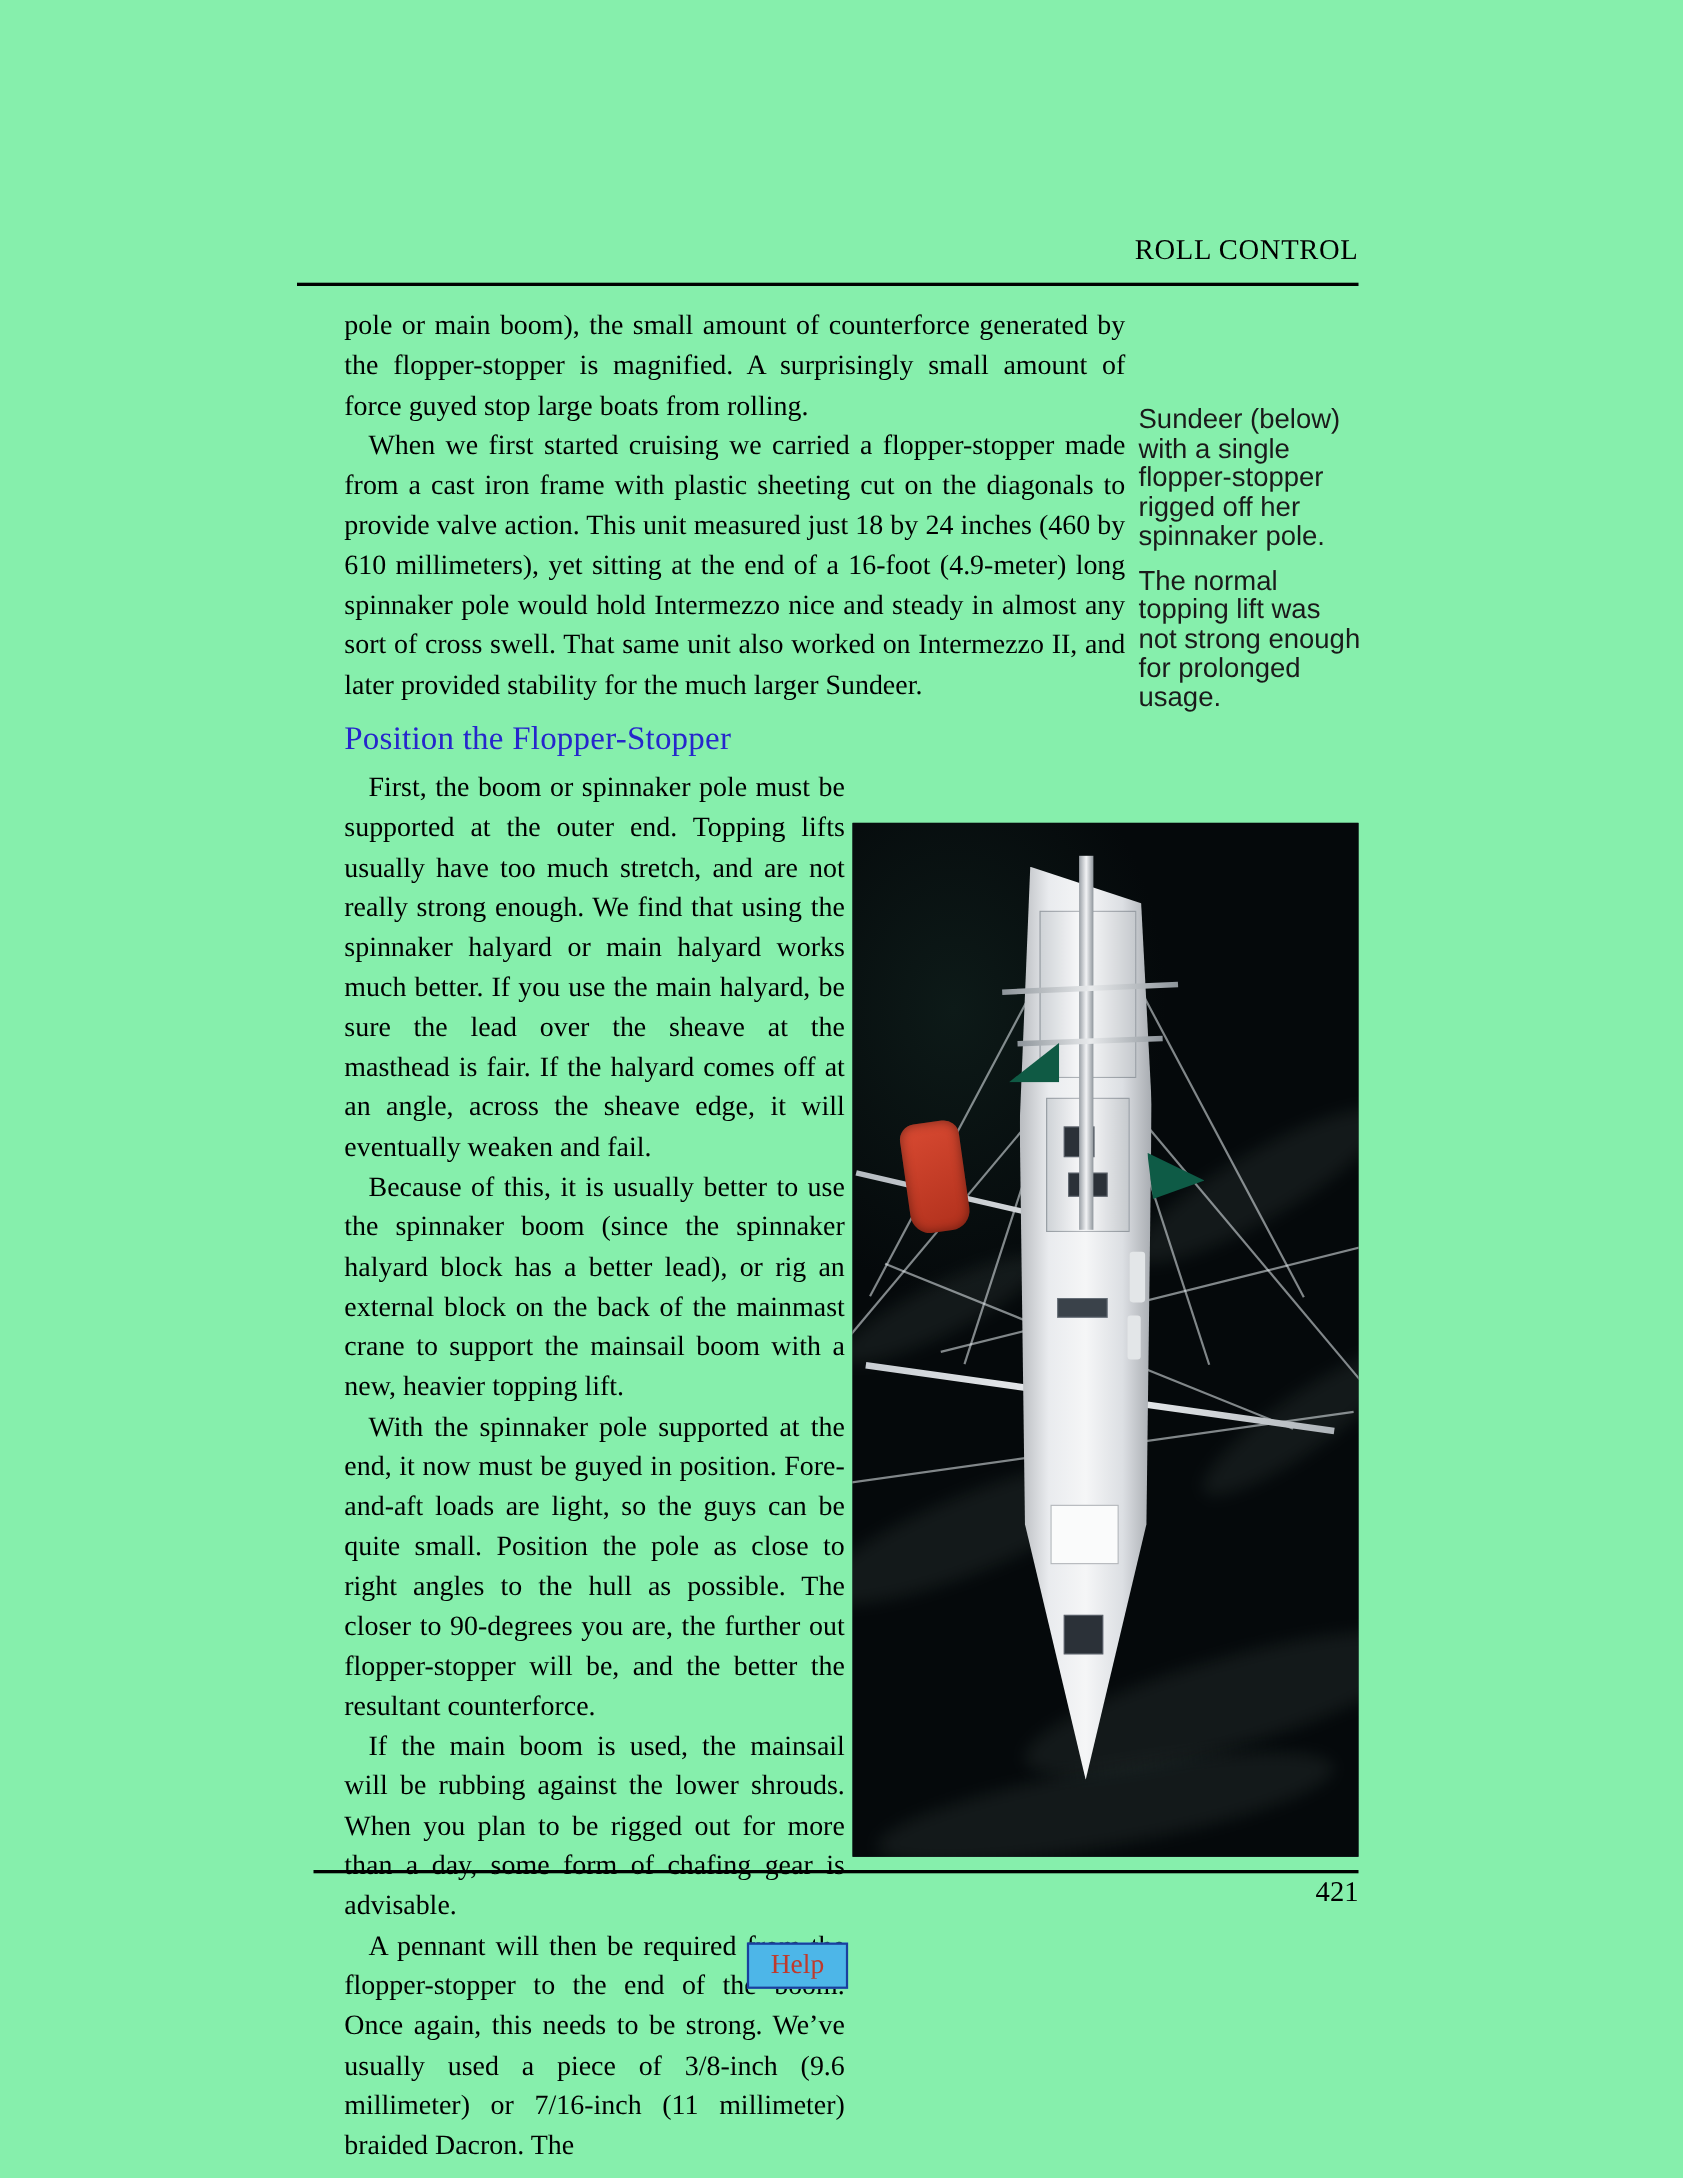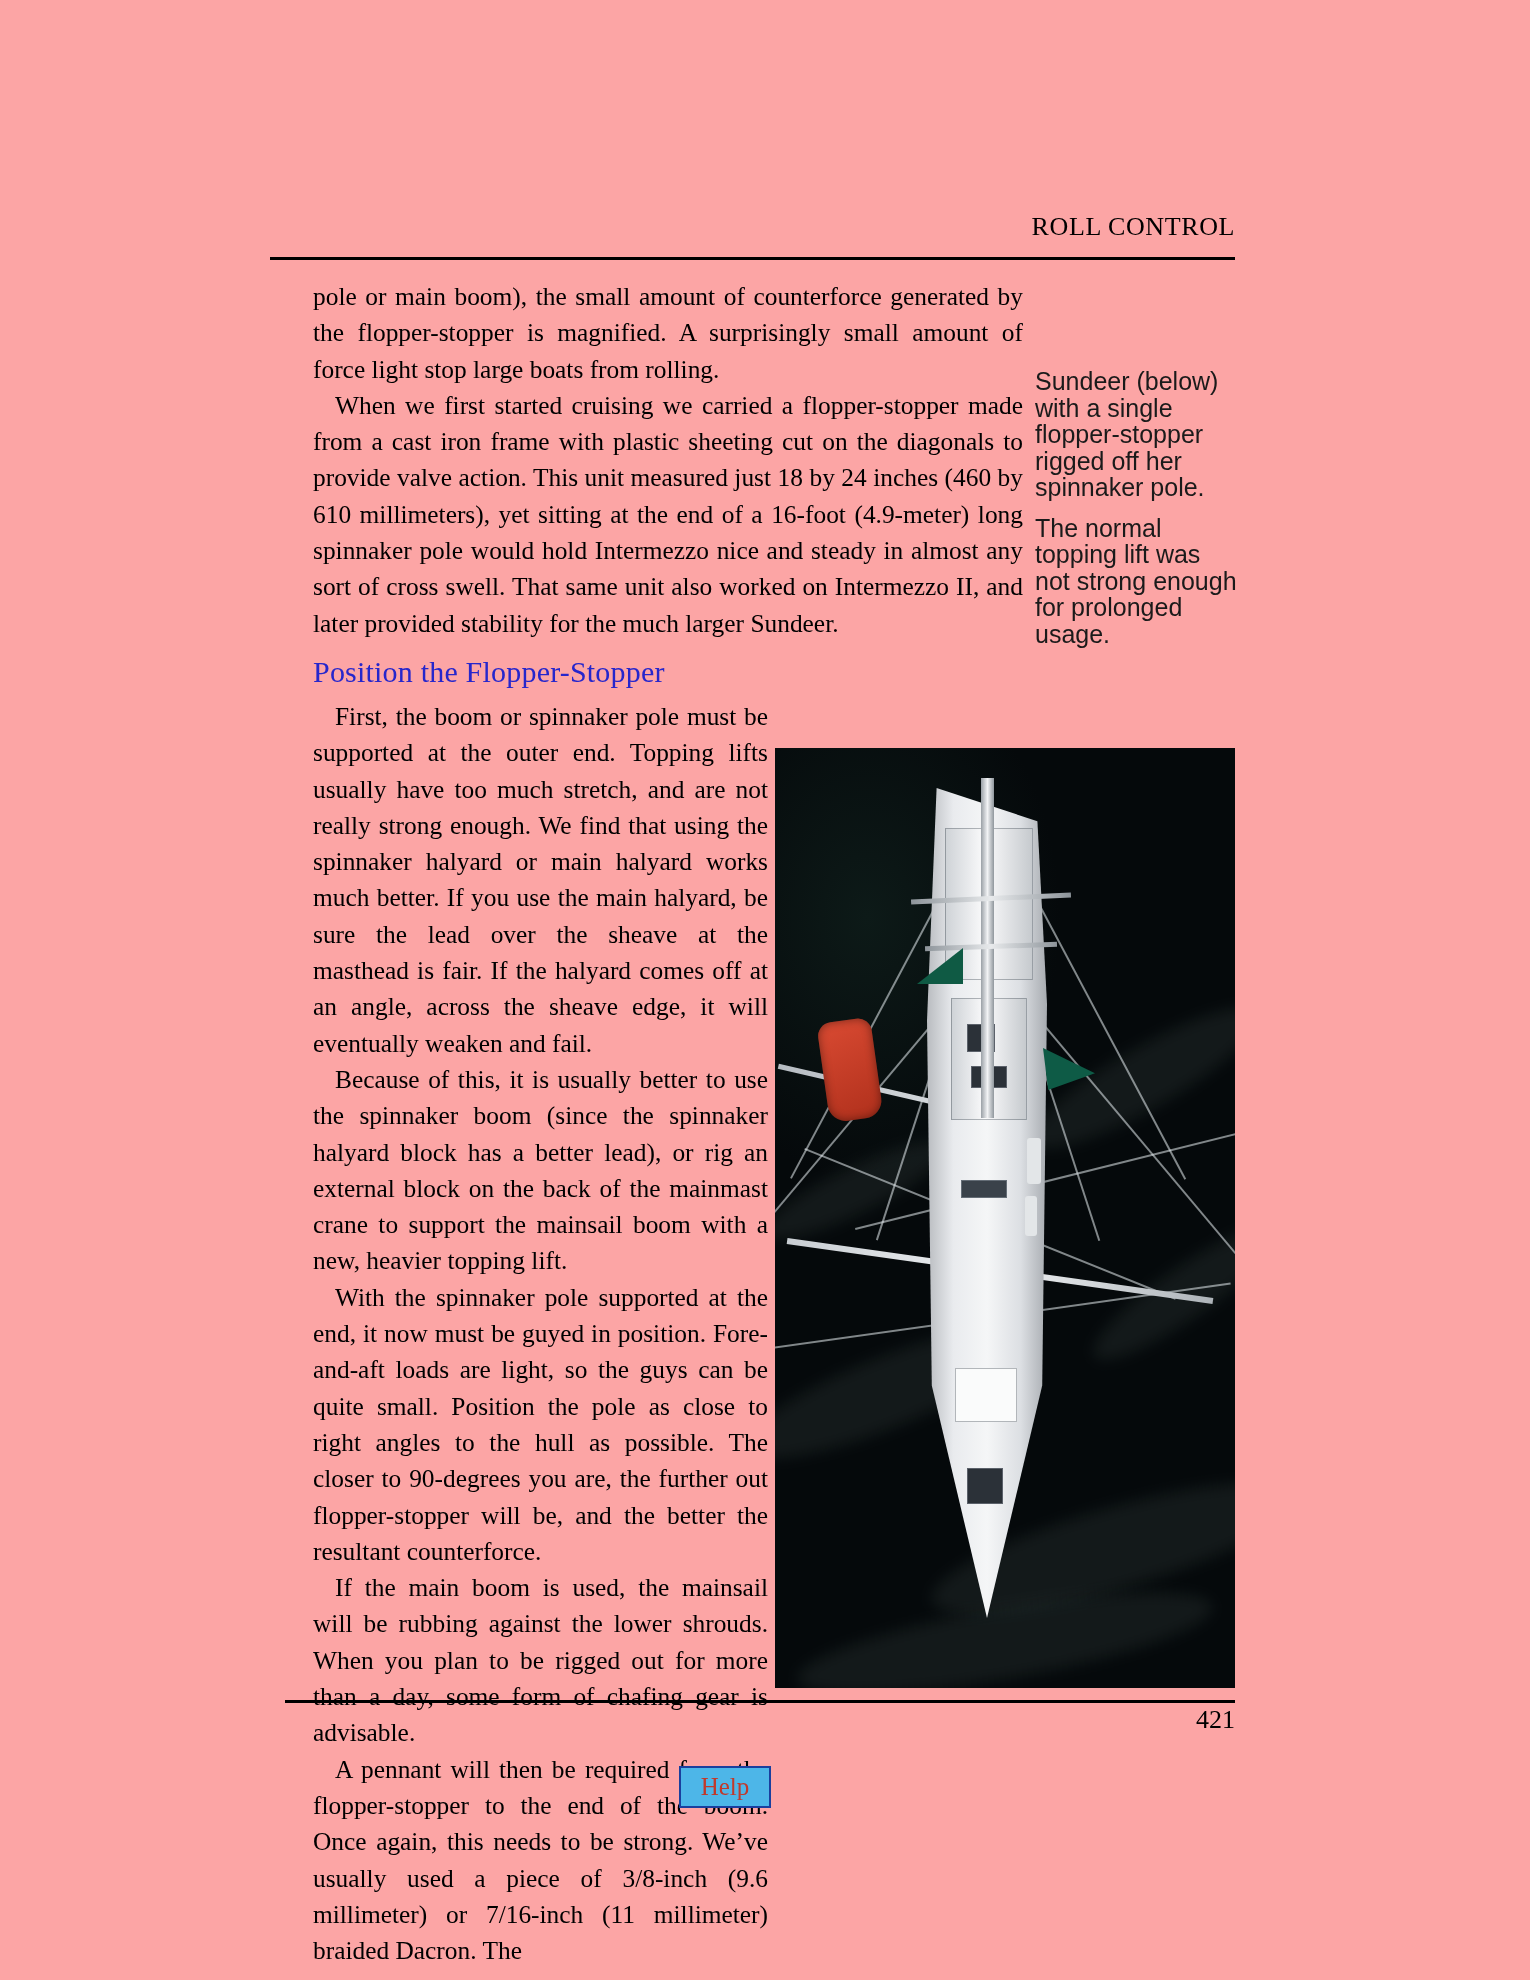--- a/index.html
+++ b/index.html
@@ -13,21 +13,21 @@
     position: relative;
     font-family: "Liberation Serif", serif;
     overflow: hidden;
   }
 
   .page {
     position: absolute;
     left: 0; top: 0;
     width: 1530px;
     height: 1980px;
-    background: #fca5a5;
+    background: #86efac;
   }
 
   
   .running-head {
     position: absolute;
     left: 270px;
     top: 212px;
     width: 965px;
     text-align: right;
     font-family: "Liberation Serif", serif;
@@ -275,21 +275,21 @@
 <body>
 
 <div class="page">
 
   <div class="running-head">
     <span>ROLL CONTROL</span>
   </div>
   <div class="rule-top"></div>
 
   <div class="col-wide">
-    <p class="noindent">pole or main boom), the small amount of counterforce generated by the flopper-stopper is magnified. A surprisingly small amount of force light stop large boats from rolling.</p>
+    <p class="noindent">pole or main boom), the small amount of counterforce generated by the flopper-stopper is magnified. A surprisingly small amount of force guyed stop large boats from rolling.</p>
     <p>When we first started cruising we carried a flopper-stopper made from a cast iron frame with plastic sheeting cut on the diagonals to provide valve action. This unit measured just 18 by 24 inches (460 by 610 millimeters), yet sitting at the end of a 16-foot (4.9-meter) long spinnaker pole would hold Intermezzo nice and steady in almost any sort of cross swell. That same unit also worked on Intermezzo II, and later provided stability for the much larger Sundeer.</p>
   </div>
 
   <div class="section-heading">Position the Flopper-Stopper</div>
 
   <div class="col-narrow">
     <p>First, the boom or spinnaker pole must be supported at the outer end. Topping lifts usually have too much stretch, and are not really strong enough. We find that using the spinnaker halyard or main halyard works much better. If you use the main halyard, be sure the lead over the sheave at the masthead is fair. If the halyard comes off at an angle, across the sheave edge, it will eventually weaken and fail.</p>
     <p>Because of this, it is usually better to use the spinnaker boom (since the spinnaker halyard block has a better lead), or rig an external block on the back of the mainmast crane to support the mainsail boom with a new, heavier topping lift.</p>
     <p>With the spinnaker pole supported at the end, it now must be guyed in position. Fore-and-aft loads are light, so the guys can be quite small. Position the pole as close to right angles to the hull as possible. The closer to 90-degrees you are, the further out flopper-stopper will be, and the better the resultant counterforce.</p>
     <p>If the main boom is used, the mainsail will be rubbing against the lower shrouds. When you plan to be rigged out for more than a day, some form of chafing gear is advisable.</p>

